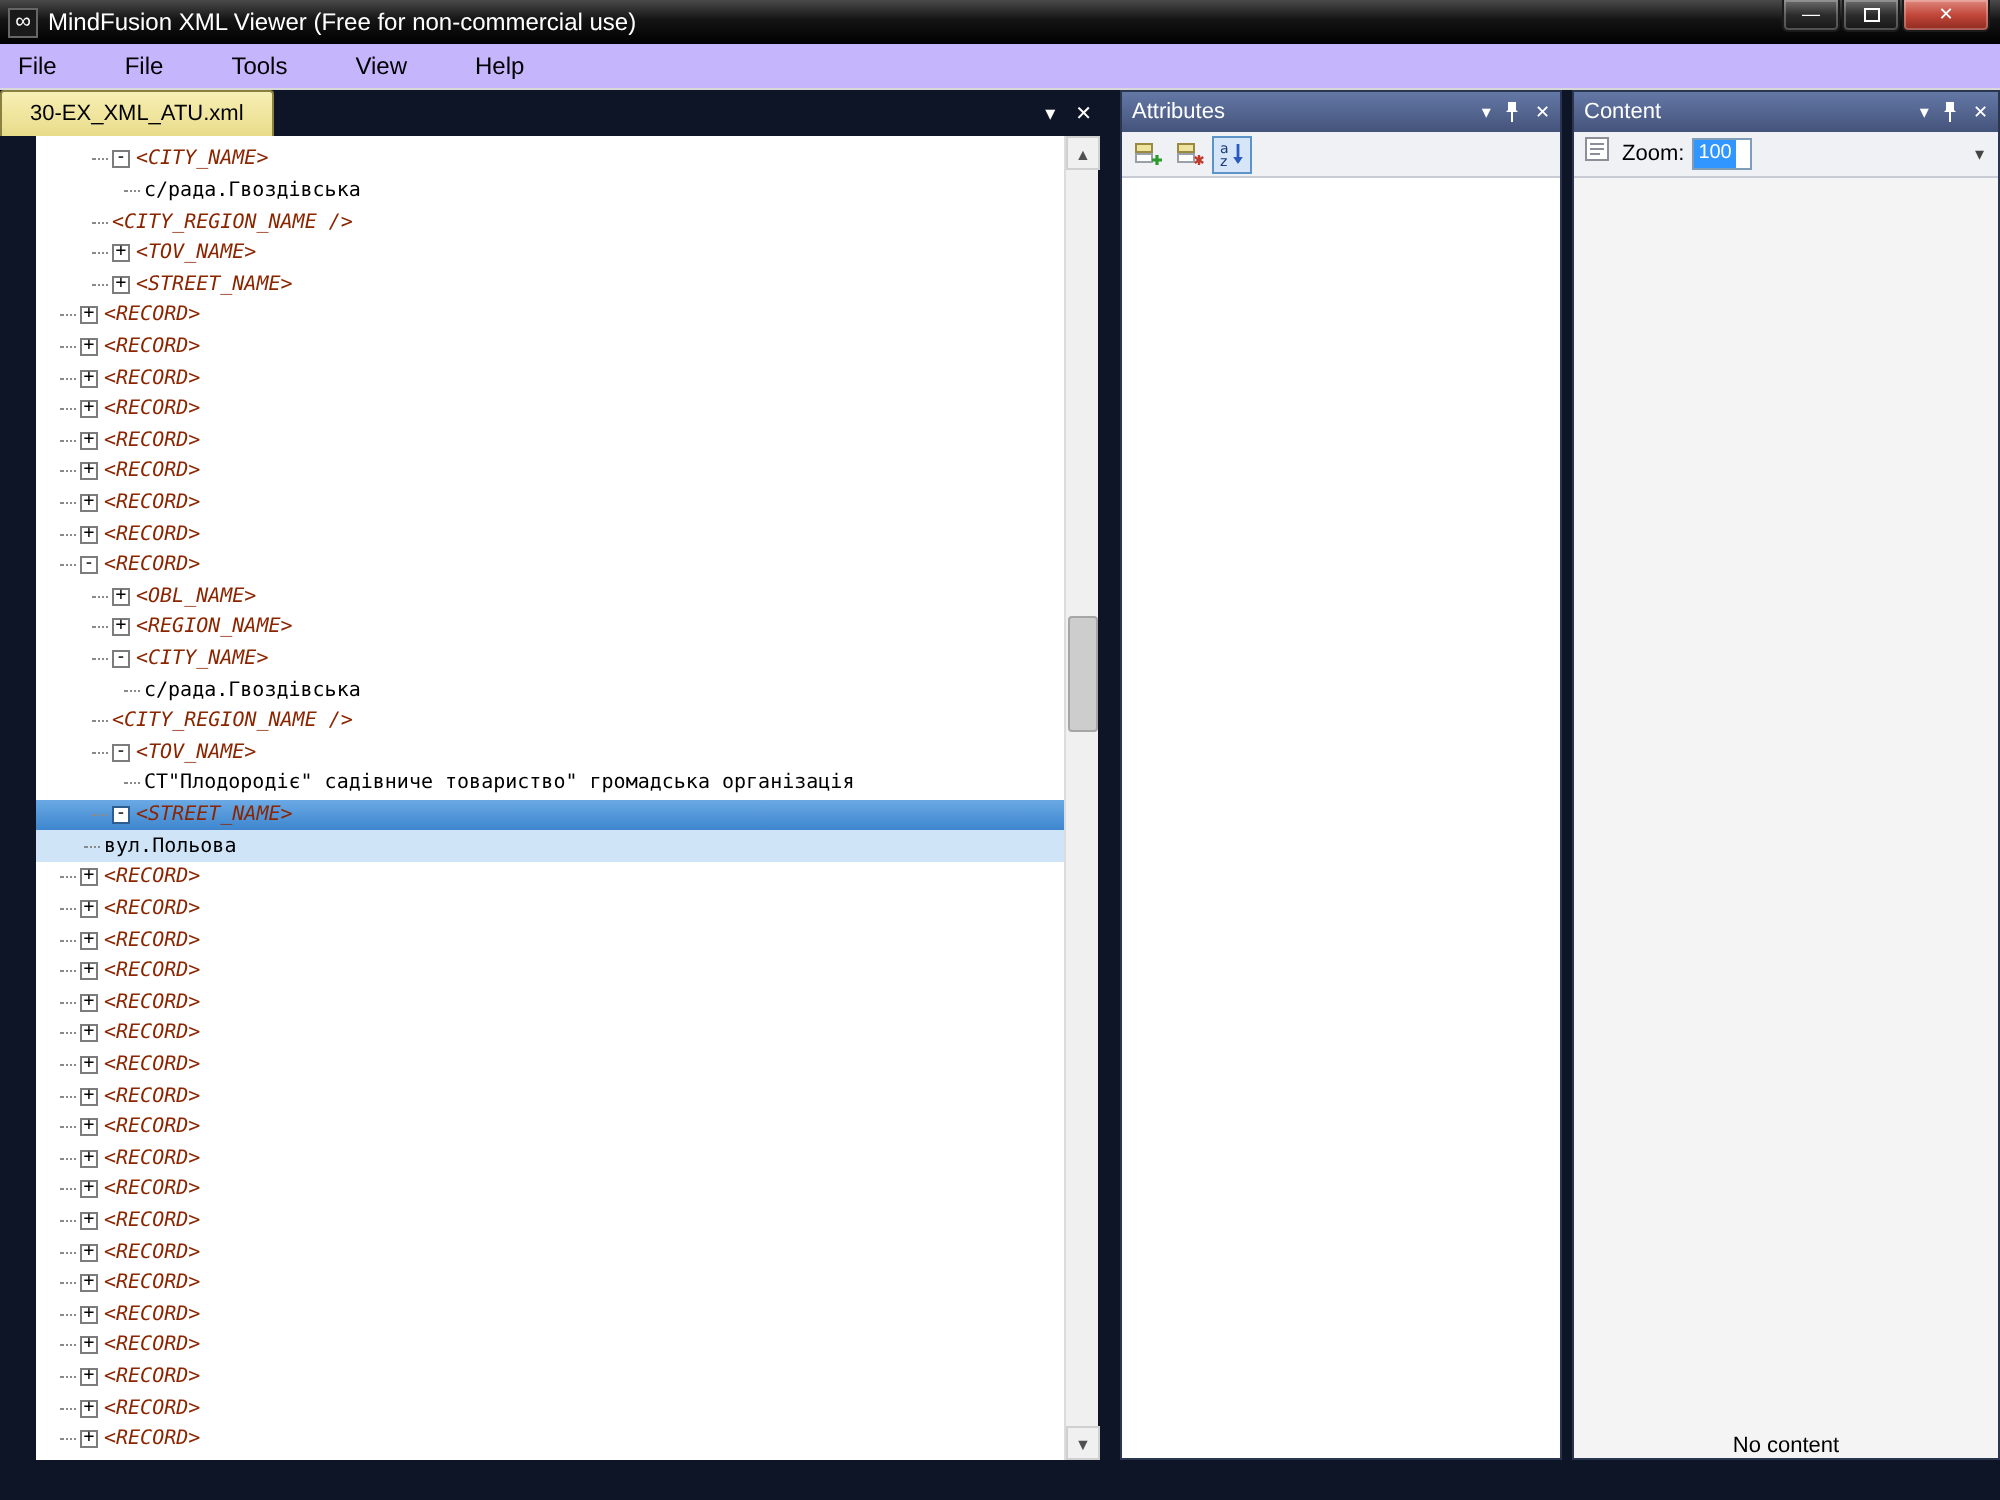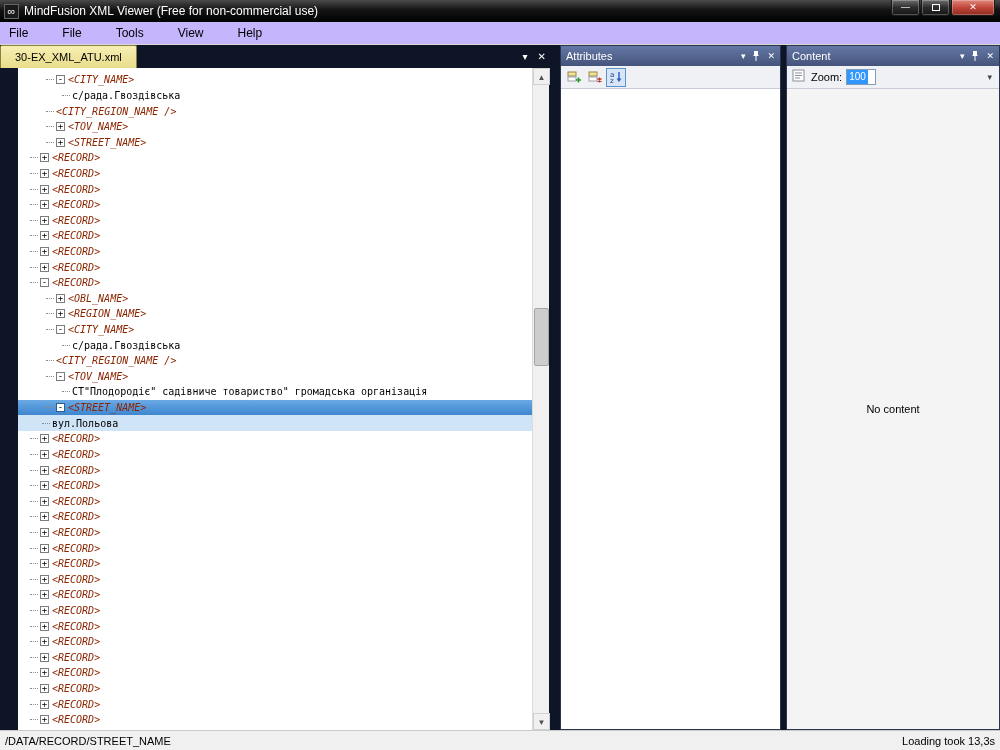--- a/index.html
+++ b/index.html
@@ -64,21 +64,21 @@
   .panel.content { left:786px; width:214px; }
   .panel-header { height:20px; flex:none; background:linear-gradient(#6478a6,#44537a);
     color:#fff; font-size:11px; display:flex; align-items:center; padding:0 5px; }
   .panel-title { flex:1; }
   .panel-hbtn { margin-left:7px; font-size:9px; color:#fff; display:flex; align-items:center; }
   .panel-toolbar { height:23px; flex:none; background:#f0f1f4; border-bottom:1px solid #c9ccd4;
     display:flex; align-items:center; padding:0 3px; }
   .tool-btn { width:20px; height:19px; display:flex; align-items:center; justify-content:center; margin-right:1px; border:1px solid transparent; }
   .tool-btn.pressed { background:#d6e6f8; border:1px solid #5c93c9; }
   .panel-body { flex:1; background:#fff; }
-  .panel.content .panel-body { background:#f4f4f4; display:flex; align-items:center; justify-content:center; }
+  .panel.content .panel-body { background:#f4f4f4; display:flex; align-items:flex-end; justify-content:center; }
   .no-content { font-size:11px; color:#000; }
 
   .zoom-label { font-size:11px; color:#000; margin:0 4px 0 6px; }
   .zoom-field { width:30px; height:16px; background:#fff; border:1px solid #7f9db9; display:flex; align-items:center; }
   .zoom-value { background:#3196ff; color:#fff; font-size:10px; padding:0 2px; line-height:14px; }
   .zoom-drop { margin-left:auto; margin-right:4px; color:#444; font-size:9px; }
   .content-tool-icon { margin-left:2px; }
 
   
   .statusbar { position:absolute; left:0; top:730px; width:1000px; height:20px; background:#f0f0f0;
@@ -392,18 +392,14 @@
       <span class="zoom-field">
         <span class="zoom-value">100</span>
       </span>
       <span class="zoom-drop">▾</span>
     </div>
     <div class="panel-body">
       <span class="no-content">No content</span>
     </div>
   </div>
 
-  <div class="statusbar">
-    <span>/DATA/RECORD/STREET_NAME</span>
-    <span>Loading took 13,3s</span>
-  </div>
 
 </div>
 
 </body></html>

